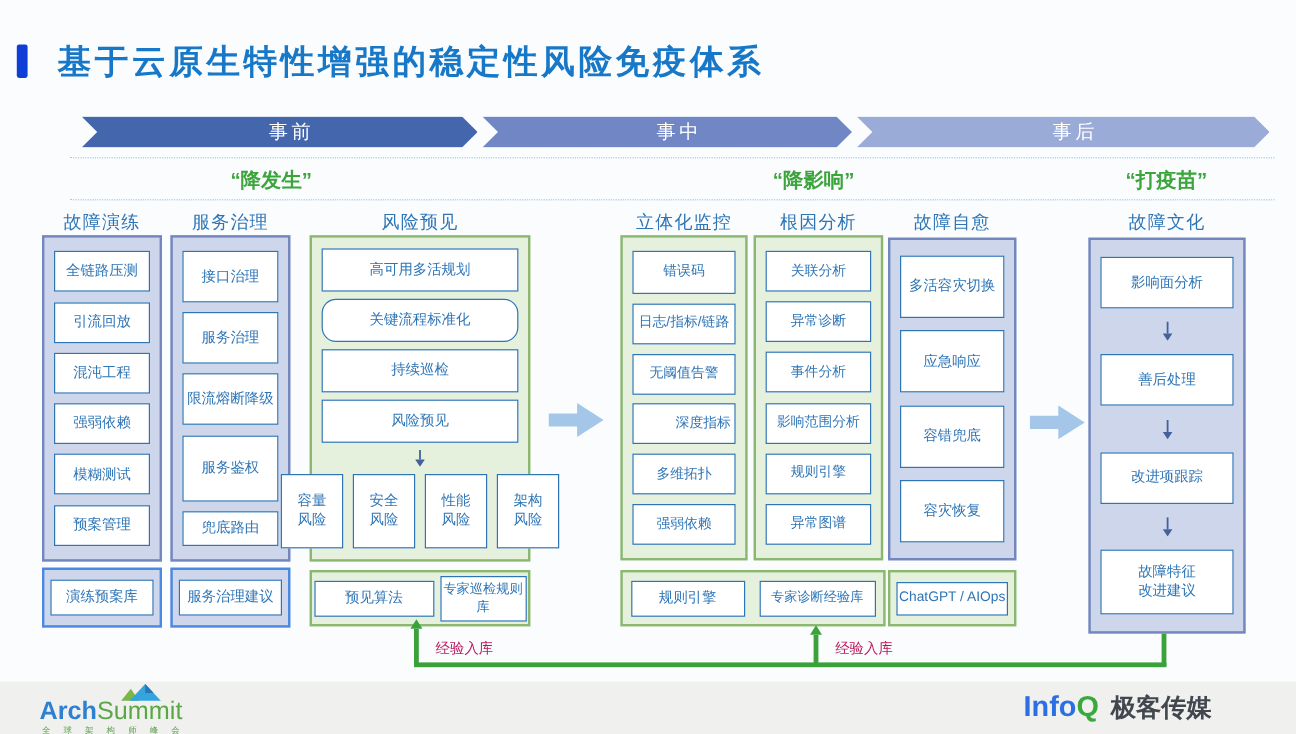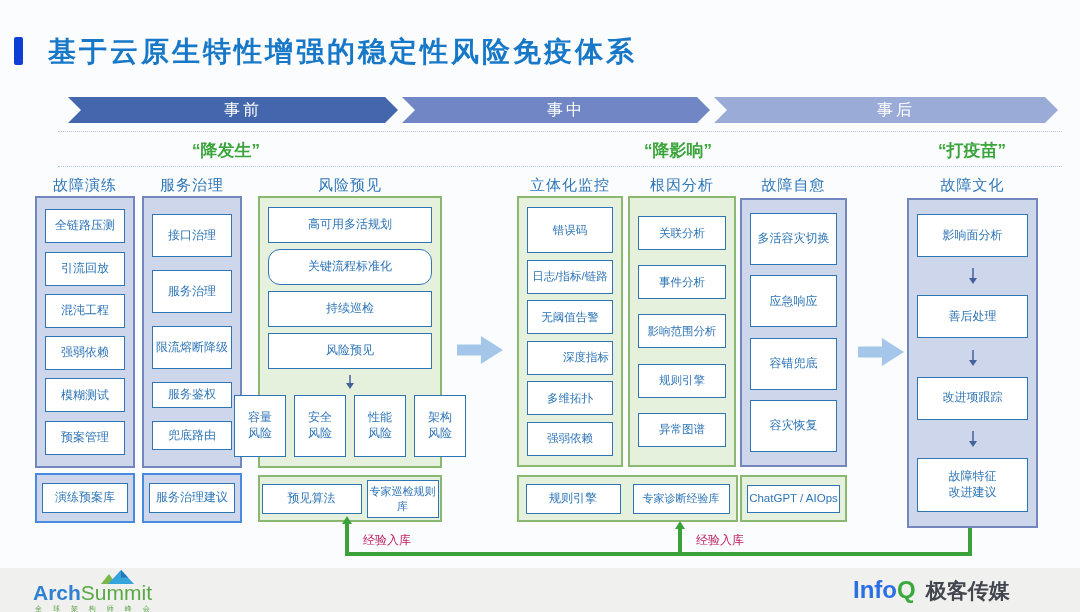--- a/index.html
+++ b/index.html
@@ -108,21 +108,21 @@
         <div class="ibox" style="height: 34px;">预案管理</div>
       </div>
       <div class="cont blue bright" style="left: 35px; top: 473px; width: 100px; height: 50px; flex-direction: row; gap: 5px; justify-content: center;">
         <div class="ibox" style="width: 86px; height: 30px;">演练预案库</div>
       </div>
       <div class="col-header" style="left: 122px;">服务治理</div>
       <div class="cont blue" style="left: 142px; top: 196px; width: 100px; height: 272px;">
         <div class="ibox" style="height: 43px;">接口治理</div>
         <div class="ibox" style="height: 43px;">服务治理</div>
         <div class="ibox" style="height: 43px;">限流熔断降级</div>
-        <div class="ibox" style="height: 26px;">服务鉴权</div>
+        <div class="ibox" style="height: 55px;">服务鉴权</div>
         <div class="ibox" style="height: 29px;">兜底路由</div>
       </div>
       <div class="cont blue bright" style="left: 142px; top: 473px; width: 100px; height: 50px; flex-direction: row; gap: 5px; justify-content: center;">
         <div class="ibox" style="width: 86px; height: 30px;">服务治理建议</div>
       </div>
       <div class="col-header" style="left: 280px;">风险预见</div>
       <div class="cont green" style="left: 258px; top: 196px; width: 184px; height: 272px;">
         <div class="ibox" style="height: 36px;">高可用多活规划</div>
         <div class="ibox" style="height: 36px; border-radius: 12px;">关键流程标准化</div>
         <div class="ibox" style="height: 36px;">持续巡检</div>
@@ -143,30 +143,31 @@
           <div class="ibox risk-box">架构
 风险</div>
         </div>
       </div>
       <div class="cont green" style="left: 258px; top: 475px; width: 184px; height: 47px; flex-direction: row; gap: 5px; justify-content: center;">
         <div class="ibox" style="width: 100px; height: 30px;">预见算法</div>
         <div class="ibox" style="width: 72px; height: 38px; font-size: 11px;">专家巡检规则库</div>
       </div>
       <div class="col-header" style="left: 500px;">立体化监控</div>
       <div class="cont green" style="left: 517px; top: 196px; width: 106px; height: 271px;">
-        <div class="ibox" style="height: 46px; font-size: 11.5px;">错误码</div>
+        <div class="ibox" style="height: 36px; font-size: 11.5px;">错误码</div>
         <div class="ibox" style="height: 34px; font-size: 11.5px;">日志/指标/链路</div>
         <div class="ibox" style="height: 34px; font-size: 11.5px;">无阈值告警</div>
         <div class="ibox" style="height: 34px; font-size: 11.5px; padding-left: 32px;">深度指标</div>
         <div class="ibox" style="height: 34px; font-size: 11.5px;">多维拓扑</div>
         <div class="ibox" style="height: 34px; font-size: 11.5px;">强弱依赖</div>
       </div>
       <div class="col-header" style="left: 612px;">根因分析</div>
       <div class="cont green" style="left: 628px; top: 196px; width: 108px; height: 271px;">
         <div class="ibox" style="height: 34px; font-size: 11.5px;">关联分析</div>
+        <div class="ibox" style="height: 34px; font-size: 11.5px;">异常诊断</div>
         <div class="ibox" style="height: 34px; font-size: 11.5px;">事件分析</div>
         <div class="ibox" style="height: 34px; font-size: 11.5px;">影响范围分析</div>
         <div class="ibox" style="height: 34px; font-size: 11.5px;">规则引擎</div>
         <div class="ibox" style="height: 34px; font-size: 11.5px;">异常图谱</div>
       </div>
       <div class="col-header" style="left: 723.5px;">故障自愈</div>
       <div class="cont blue" style="left: 740px; top: 198px; width: 107px; height: 269px;">
         <div class="ibox" style="height: 52px;">多活容灾切换</div>
         <div class="ibox" style="height: 52px;">应急响应</div>
         <div class="ibox" style="height: 52px;">容错兜底</div>

